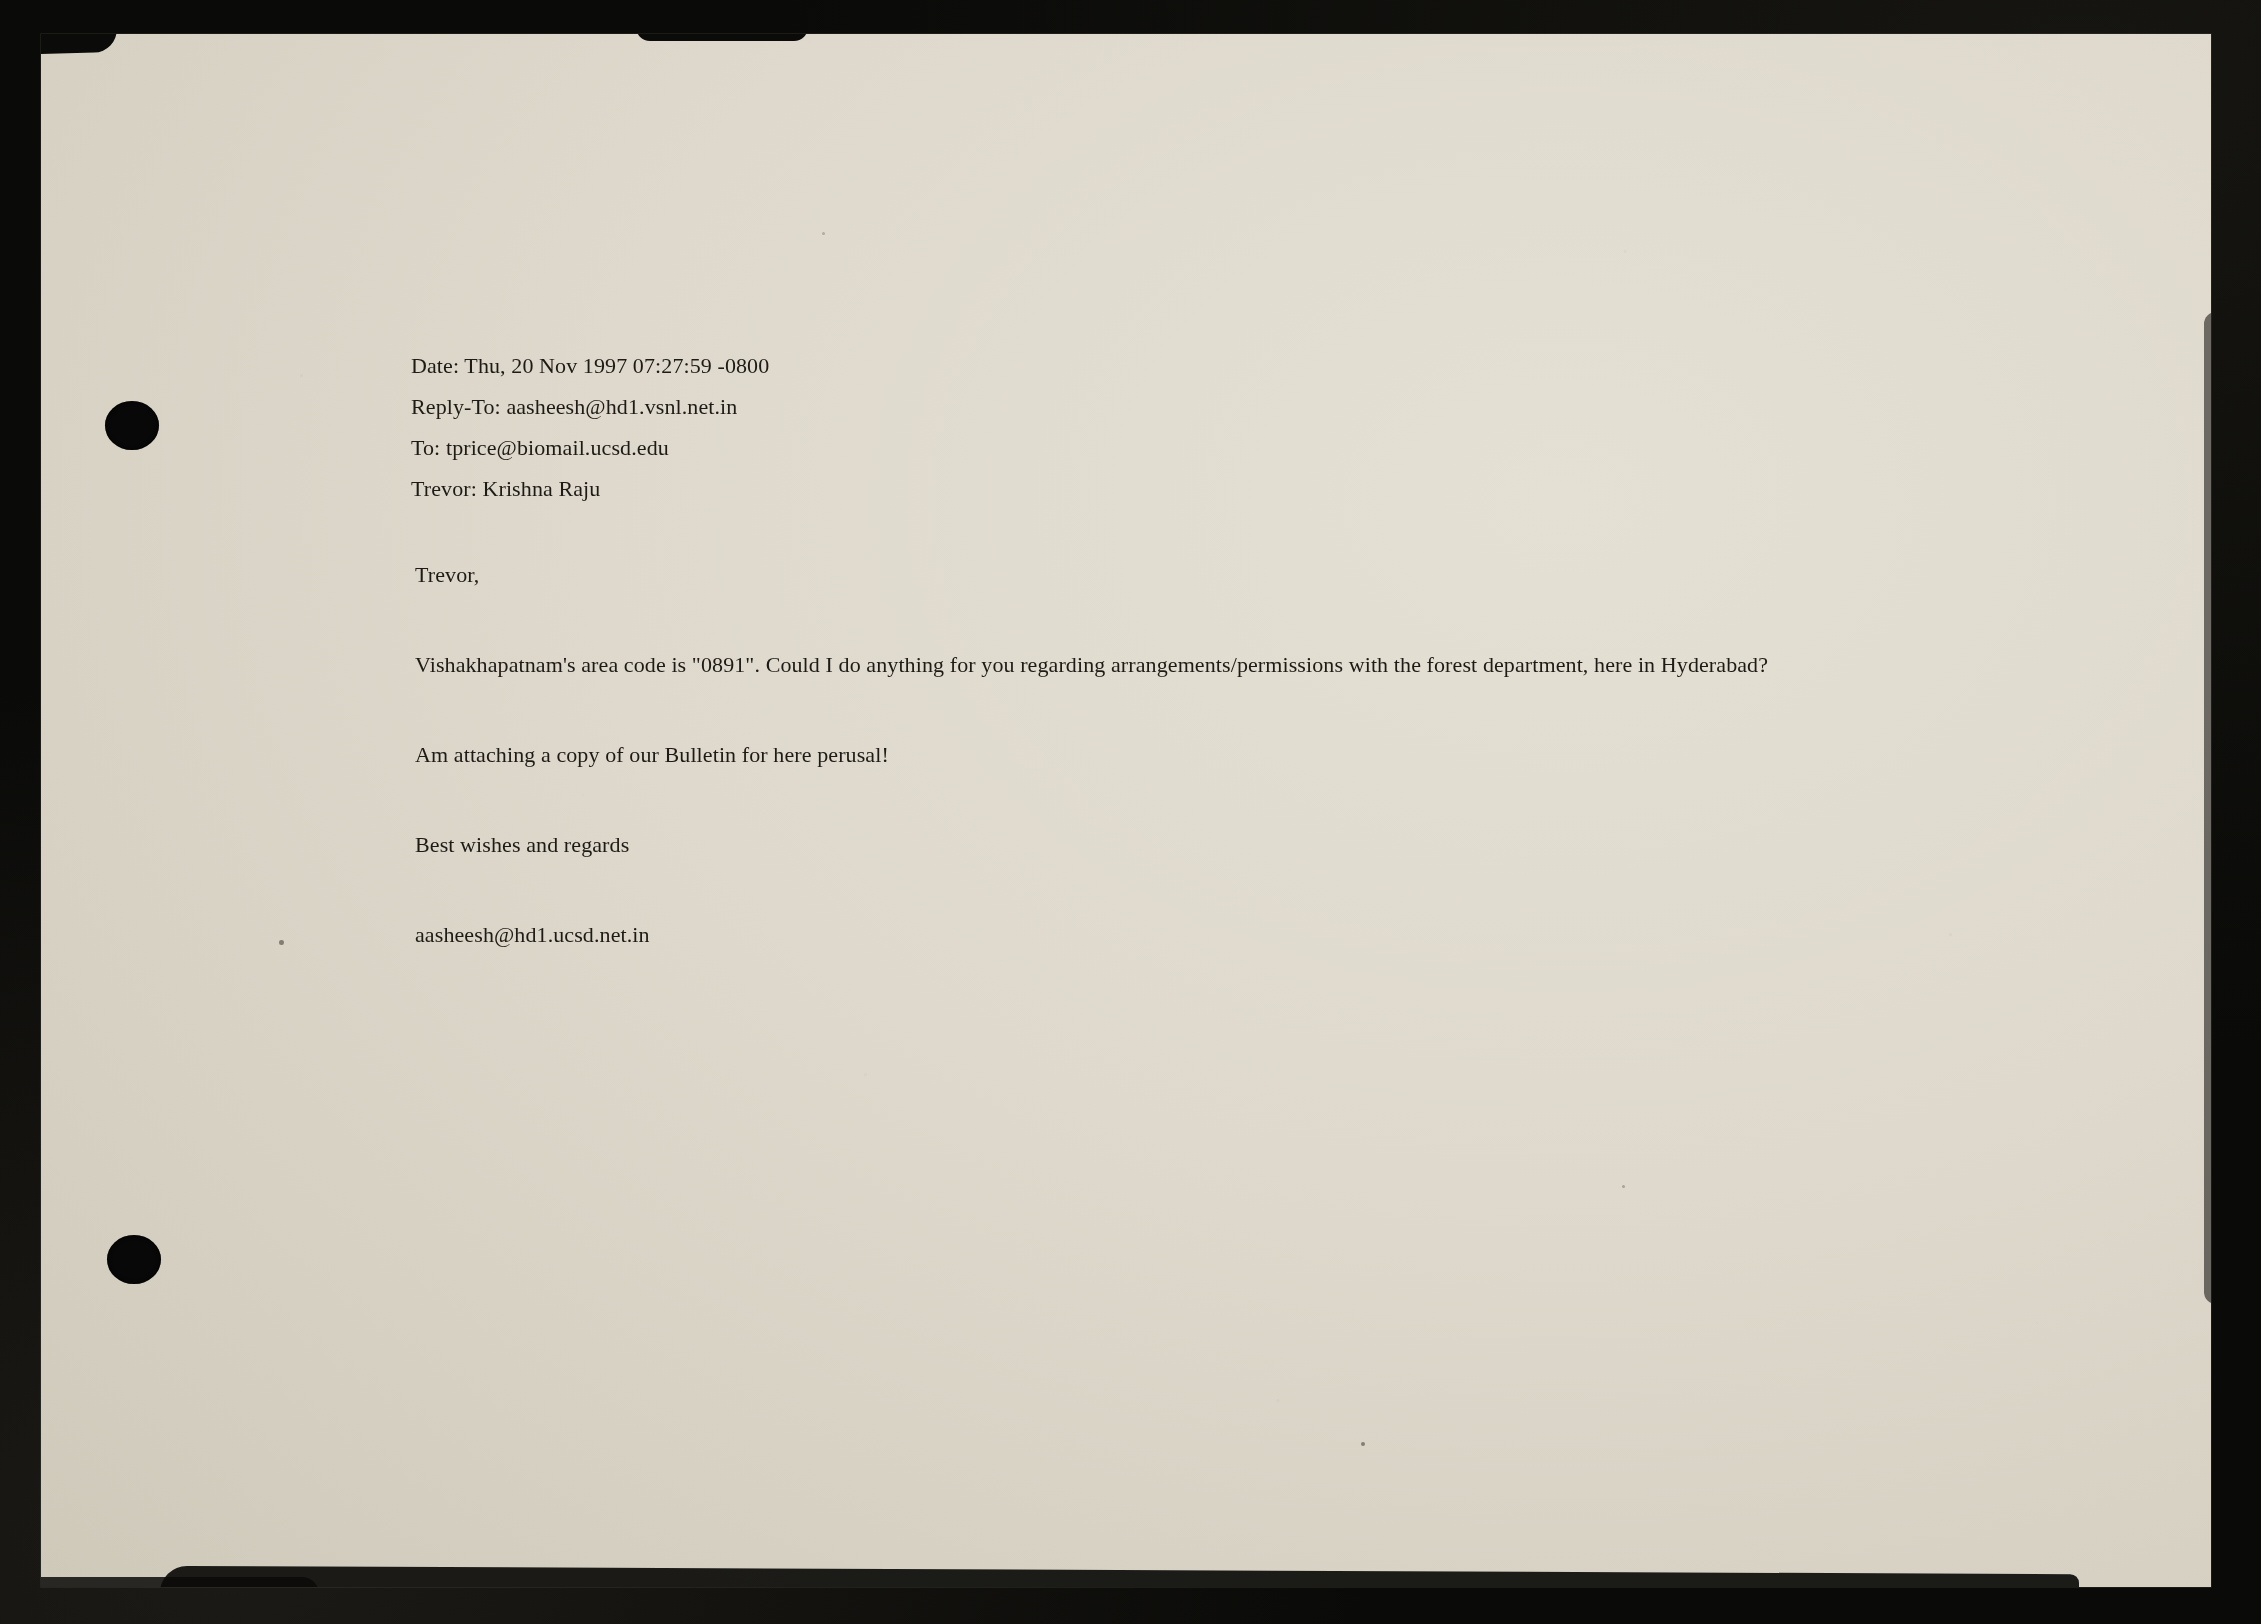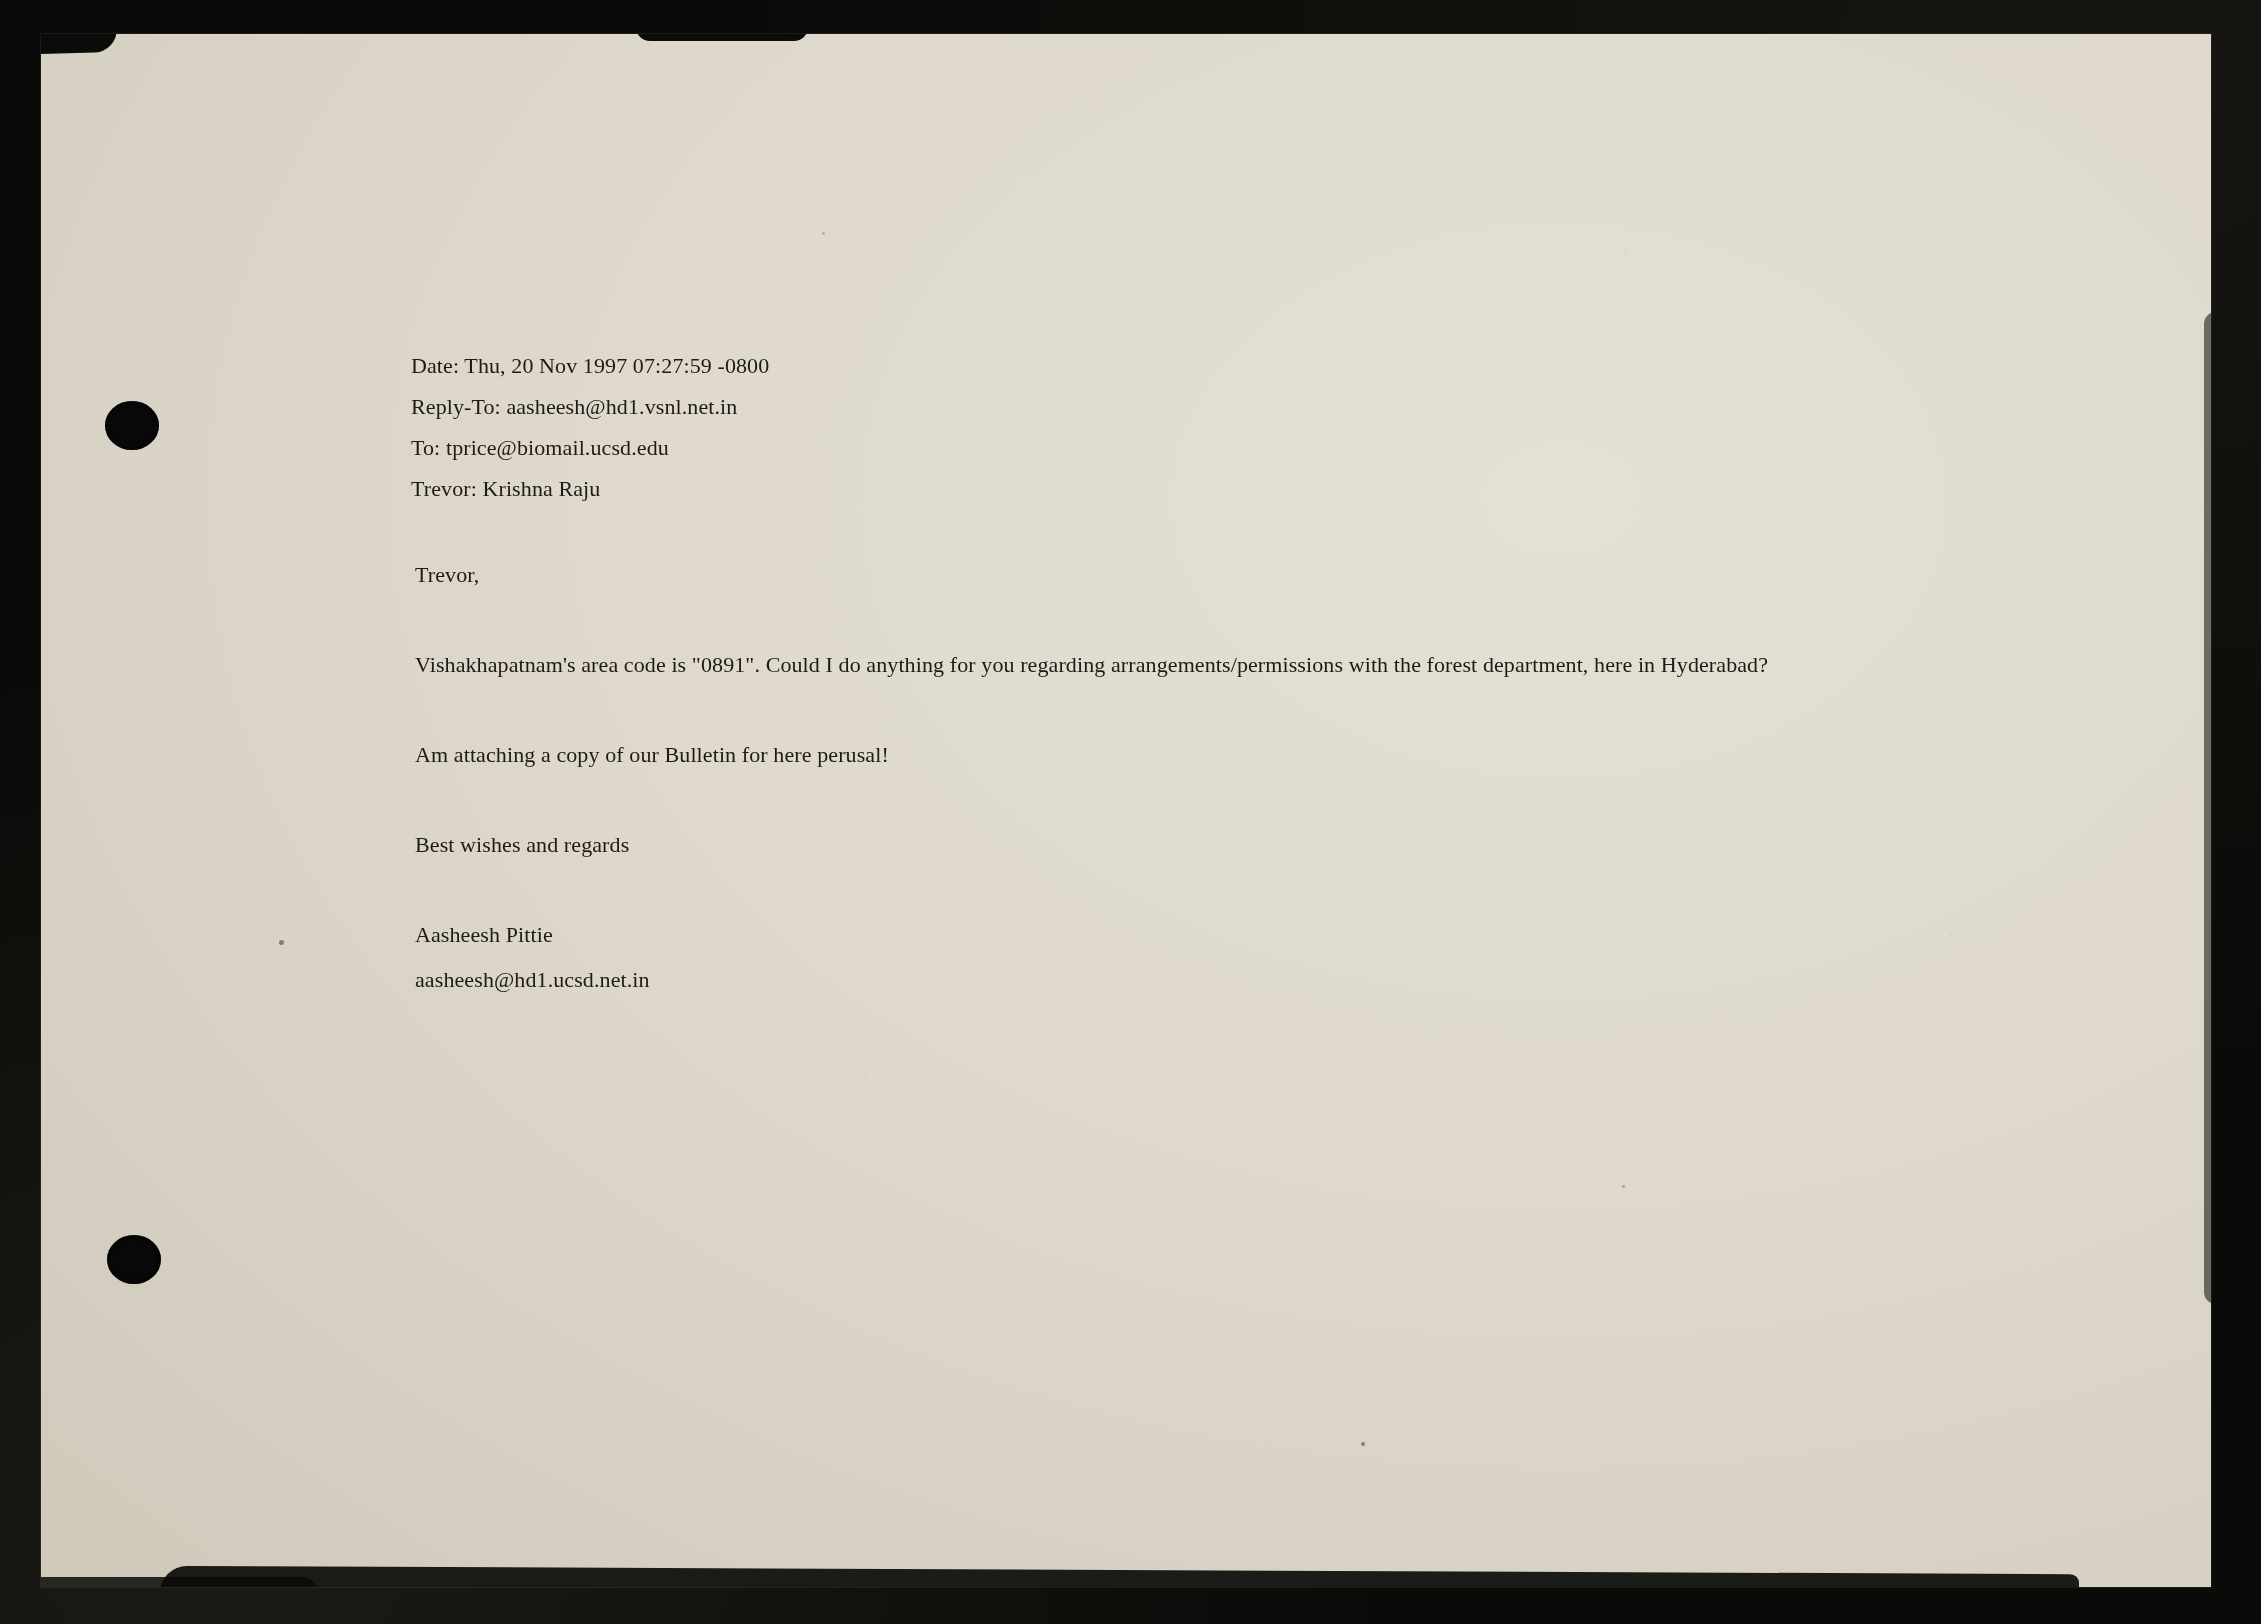--- a/index.html
+++ b/index.html
@@ -210,21 +210,20 @@
       <div class="blank"></div>
 
       <p class="para body-para">Am attaching a copy of our Bulletin for here perusal!</p>
 
       <div class="blank"></div>
 
       <p class="para body-para">Best wishes and regards</p>
 
       <div class="blank"></div>
 
-      <p class="para">Aasheesh Pittie</p>
       <p class="para">aasheesh@hd1.ucsd.net.in</p>
 
     </div>
 
     <div class="punch-hole" id="punch-hole-top"></div>
     <div class="punch-hole" id="punch-hole-bottom"></div>
 
   </div>
 </div>
 

